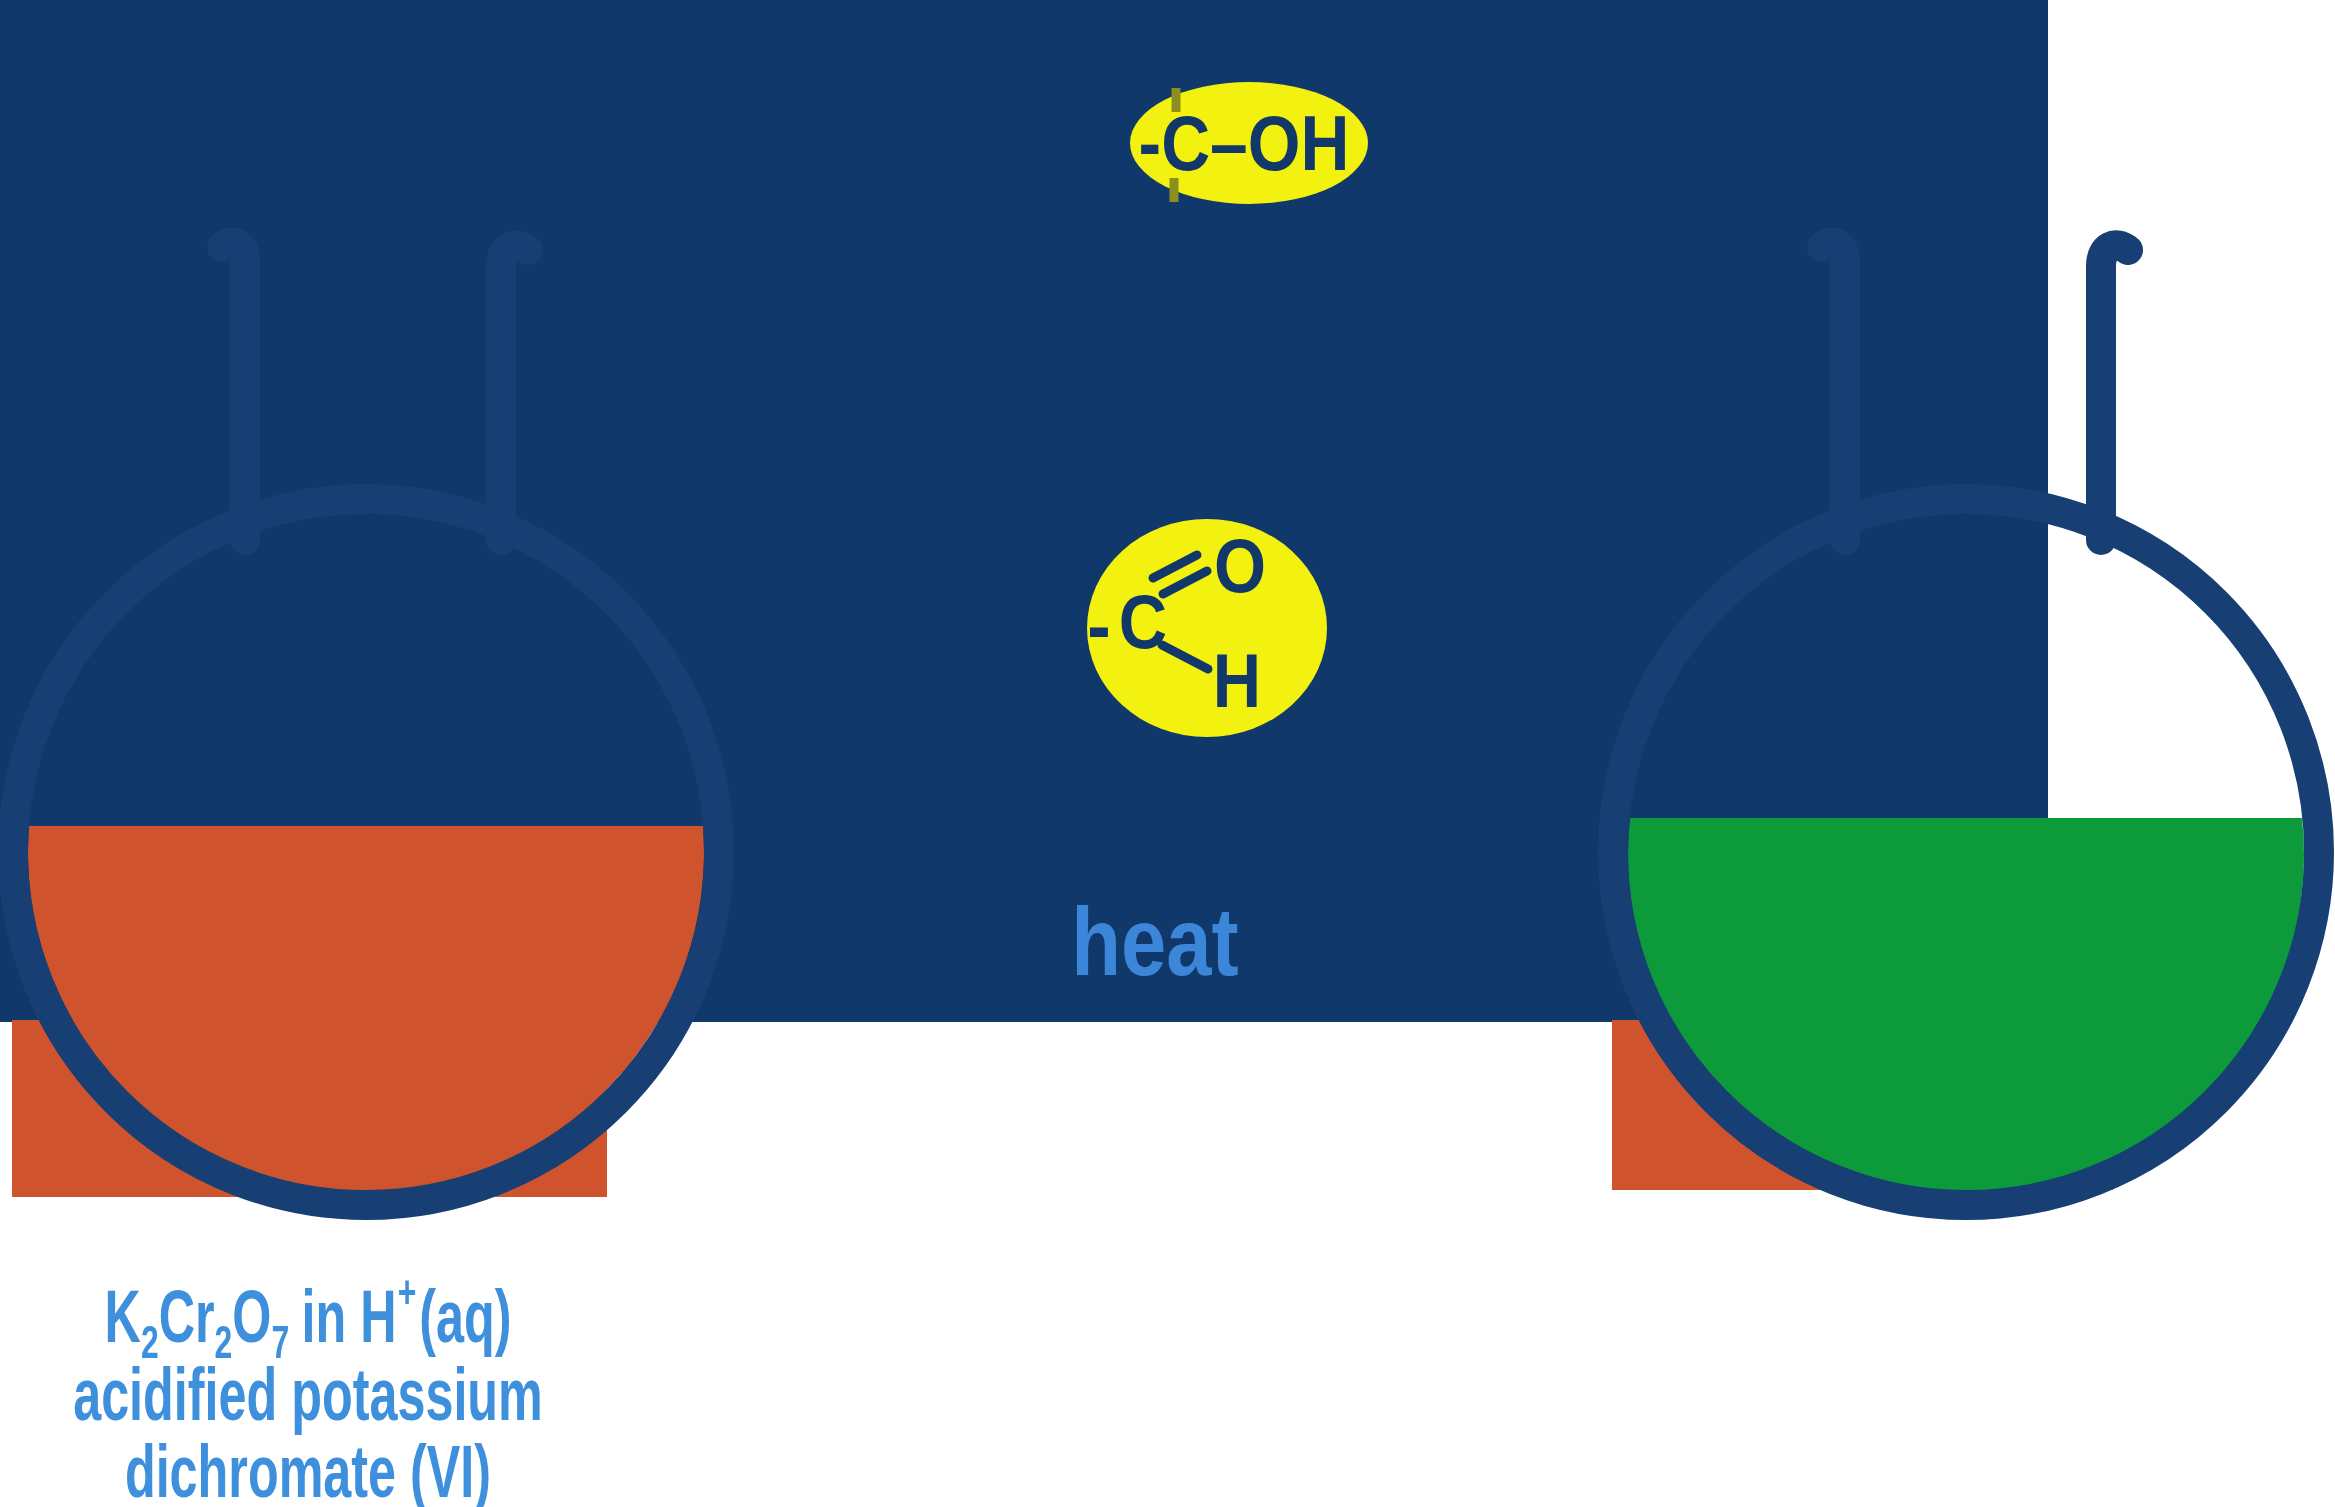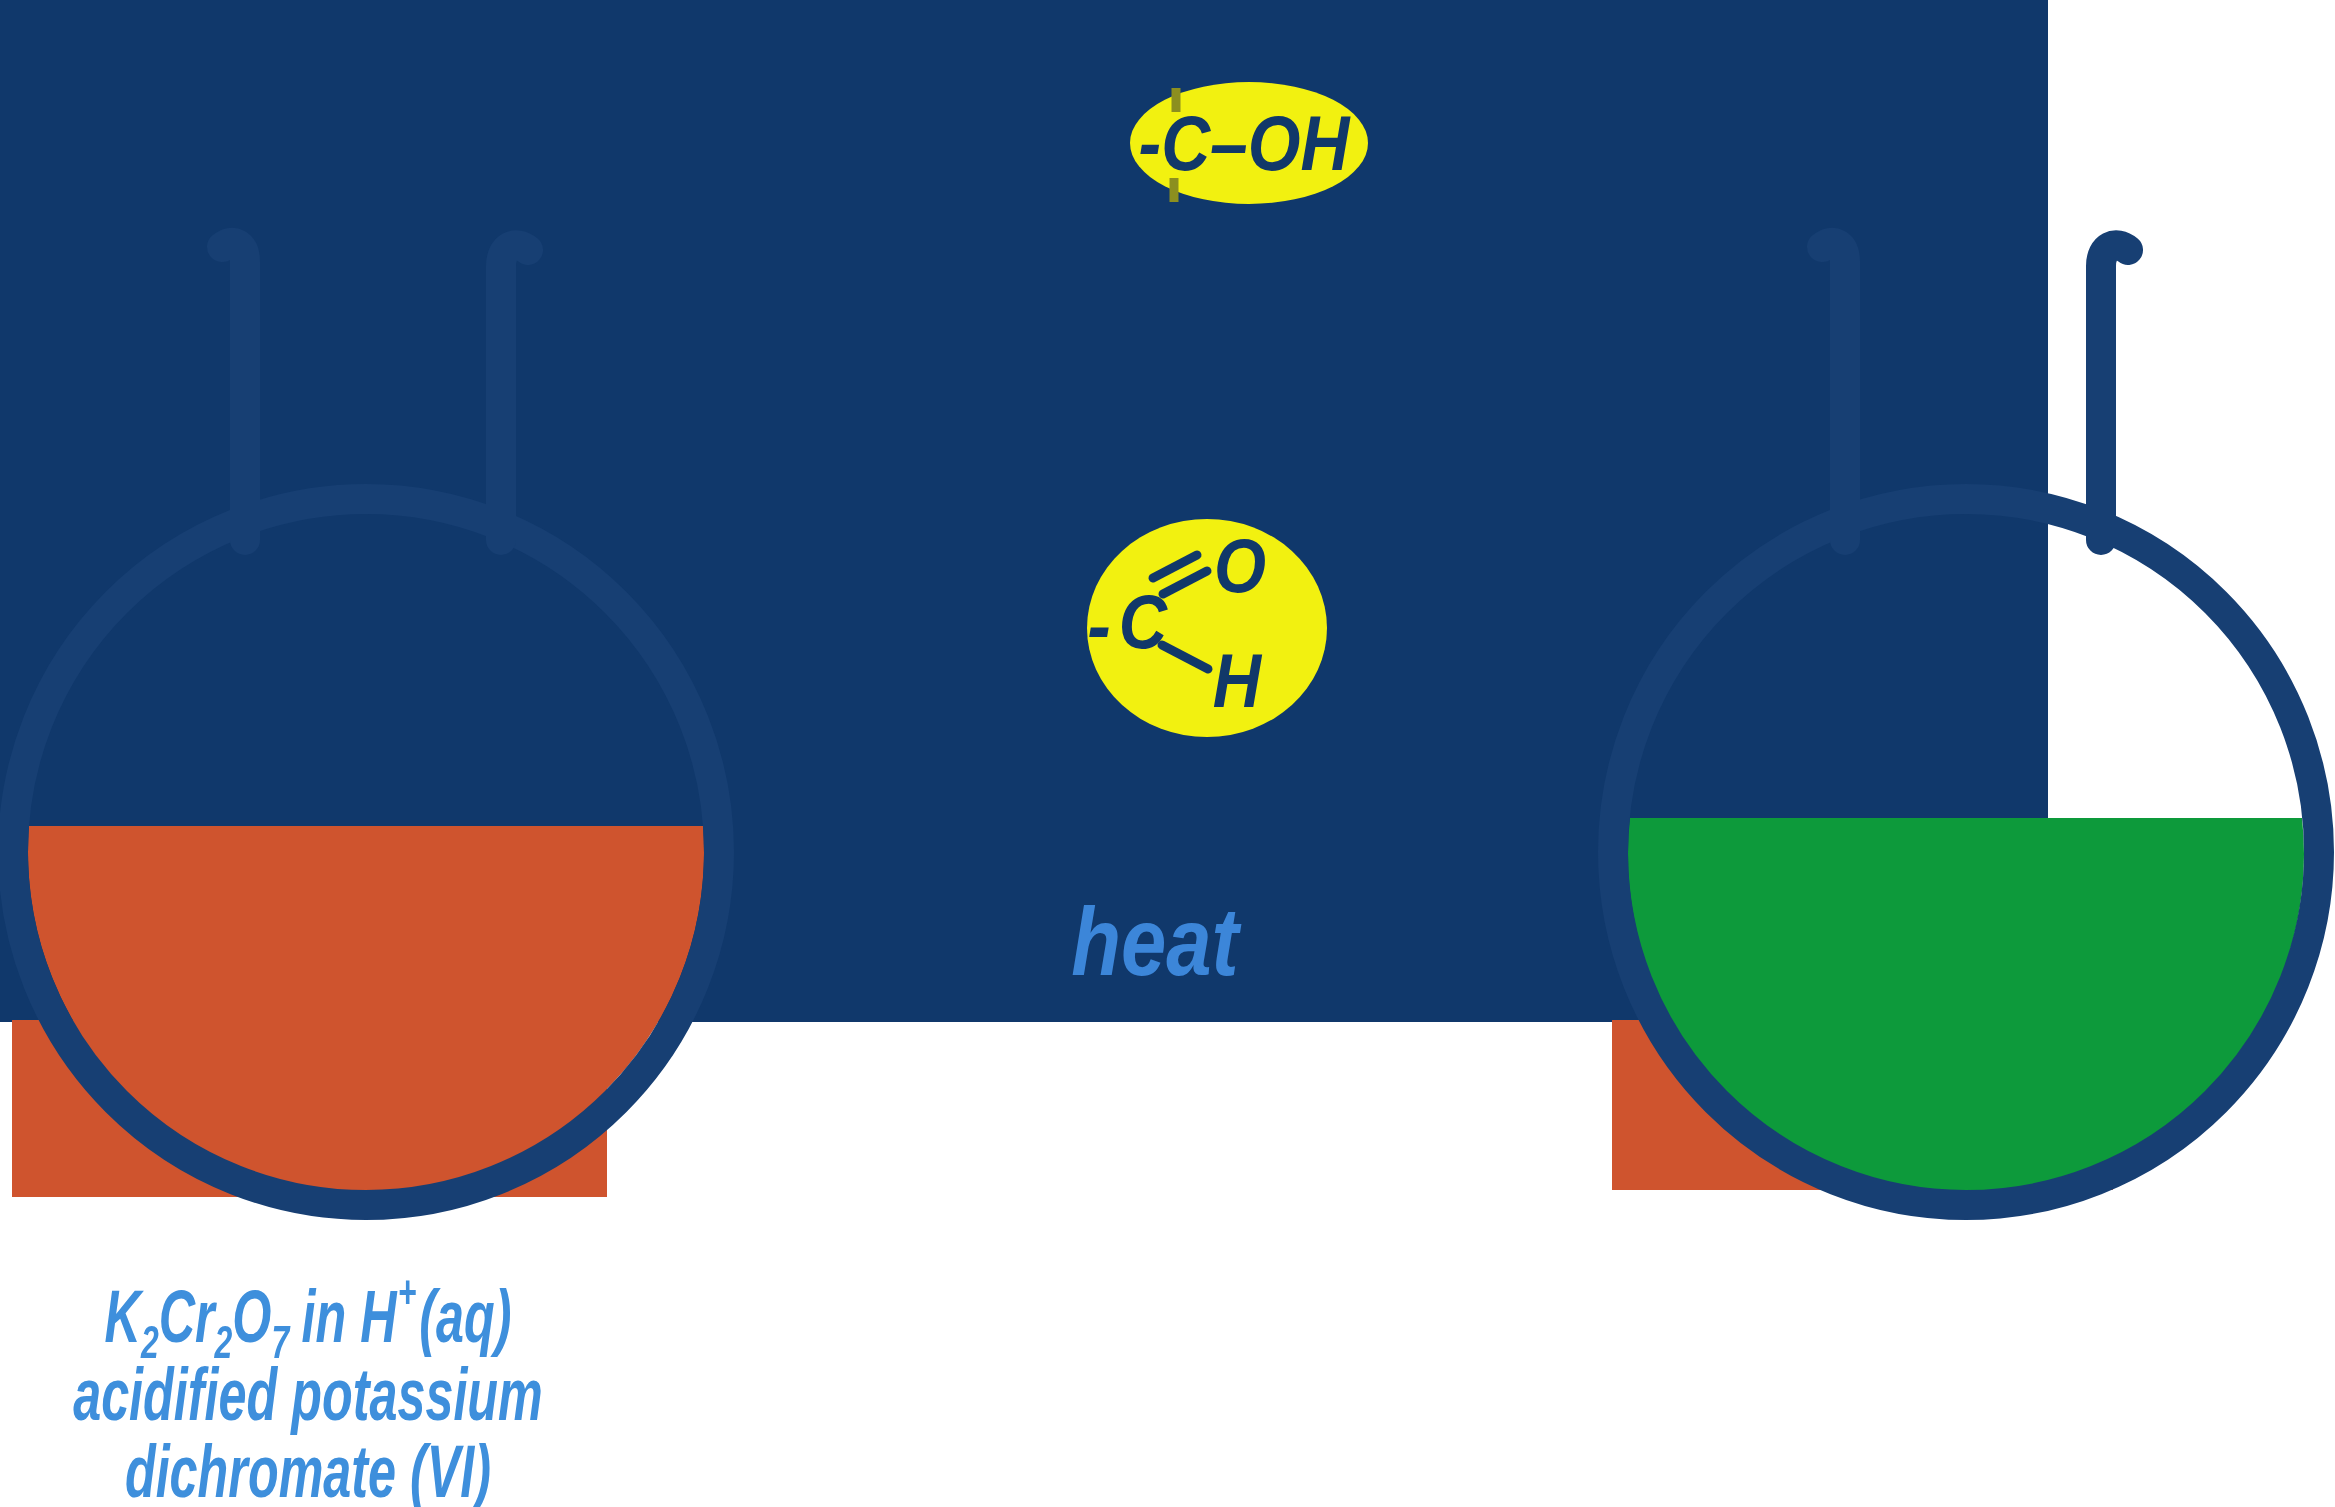--- a/index.html
+++ b/index.html
@@ -1,16 +1,16 @@
 <!DOCTYPE html>
 <html><head>
 <meta charset="utf-8">
 <style>
   html,body{margin:0;padding:0;background:#ffffff;}
-  .stage{position:relative;width:2335px;height:1507px;background:#ffffff;overflow:hidden;font-style:italic;}
+  .stage{position:relative;width:2335px;height:1507px;background:#ffffff;overflow:hidden;}
   svg{display:block;width:2335px;height:1507px;}
   text{font-family:"Liberation Sans","DejaVu Sans",sans-serif;font-weight:bold;}
 </style>
 </head>
 <body>
 
 <div class="stage">
 <svg viewBox="0 0 2335 1507" xmlns="http://www.w3.org/2000/svg">
 
   <rect x="0" y="0" width="2048" height="1022" fill="#10386B"></rect>

